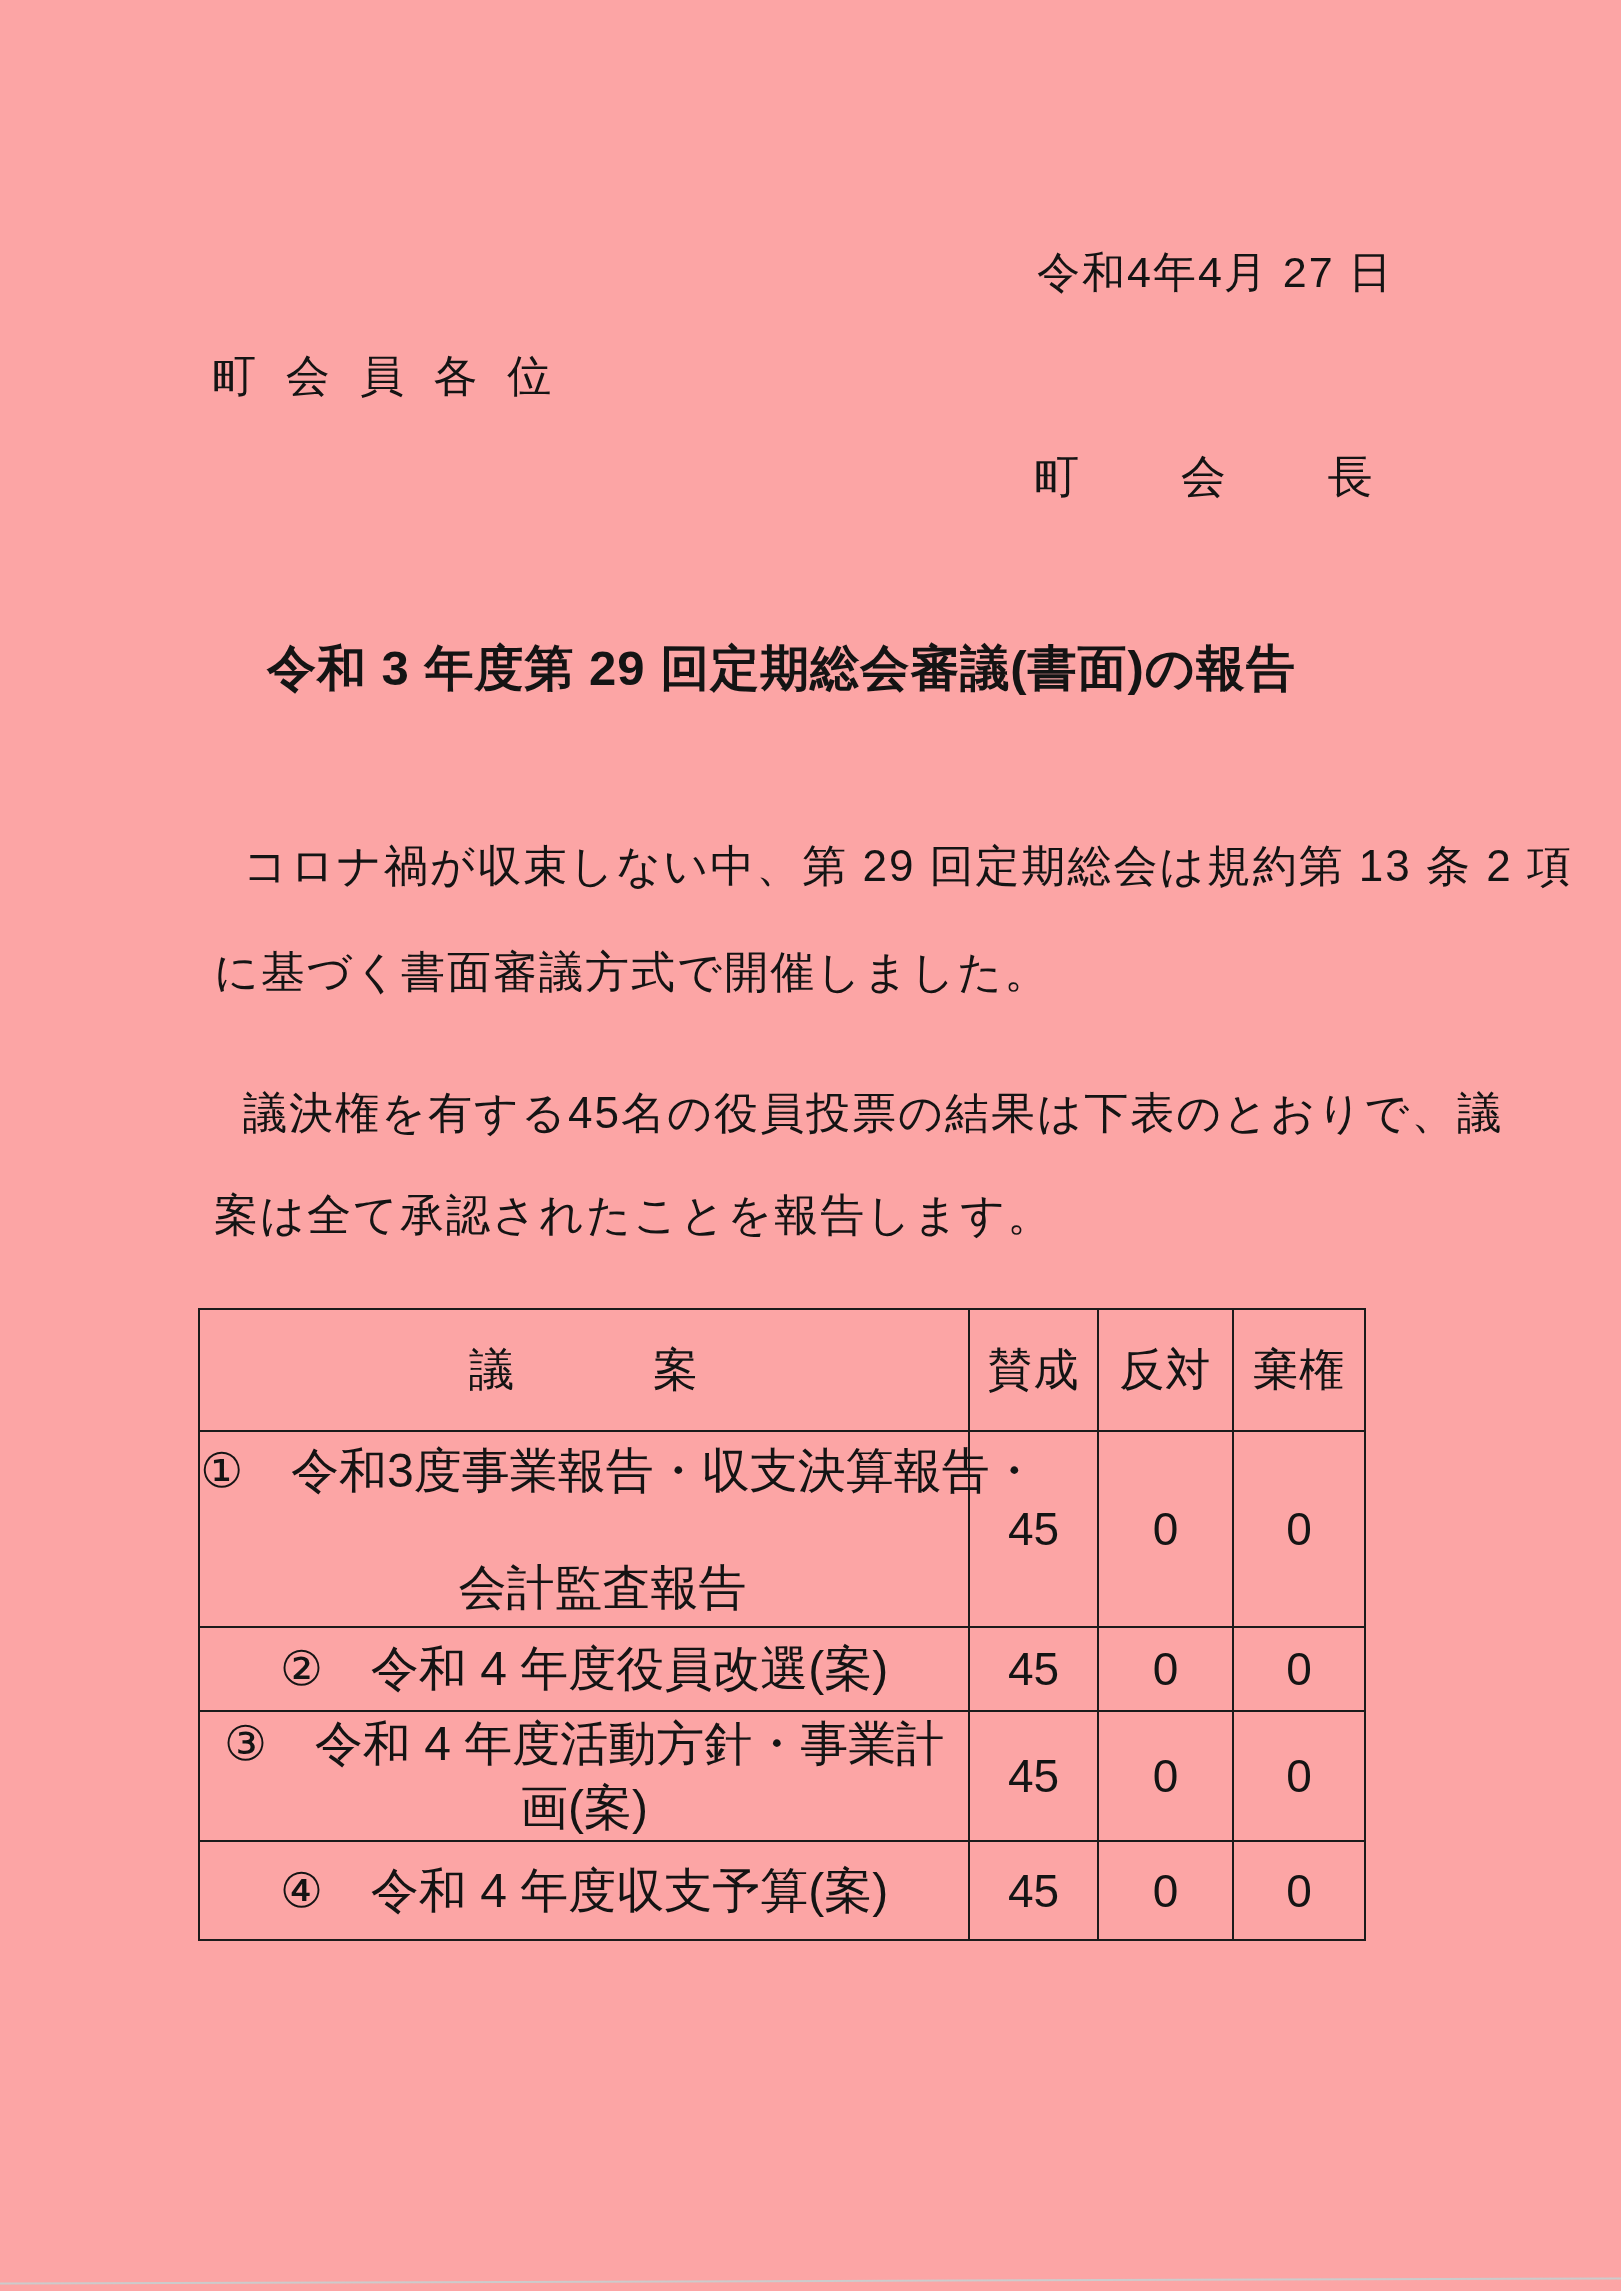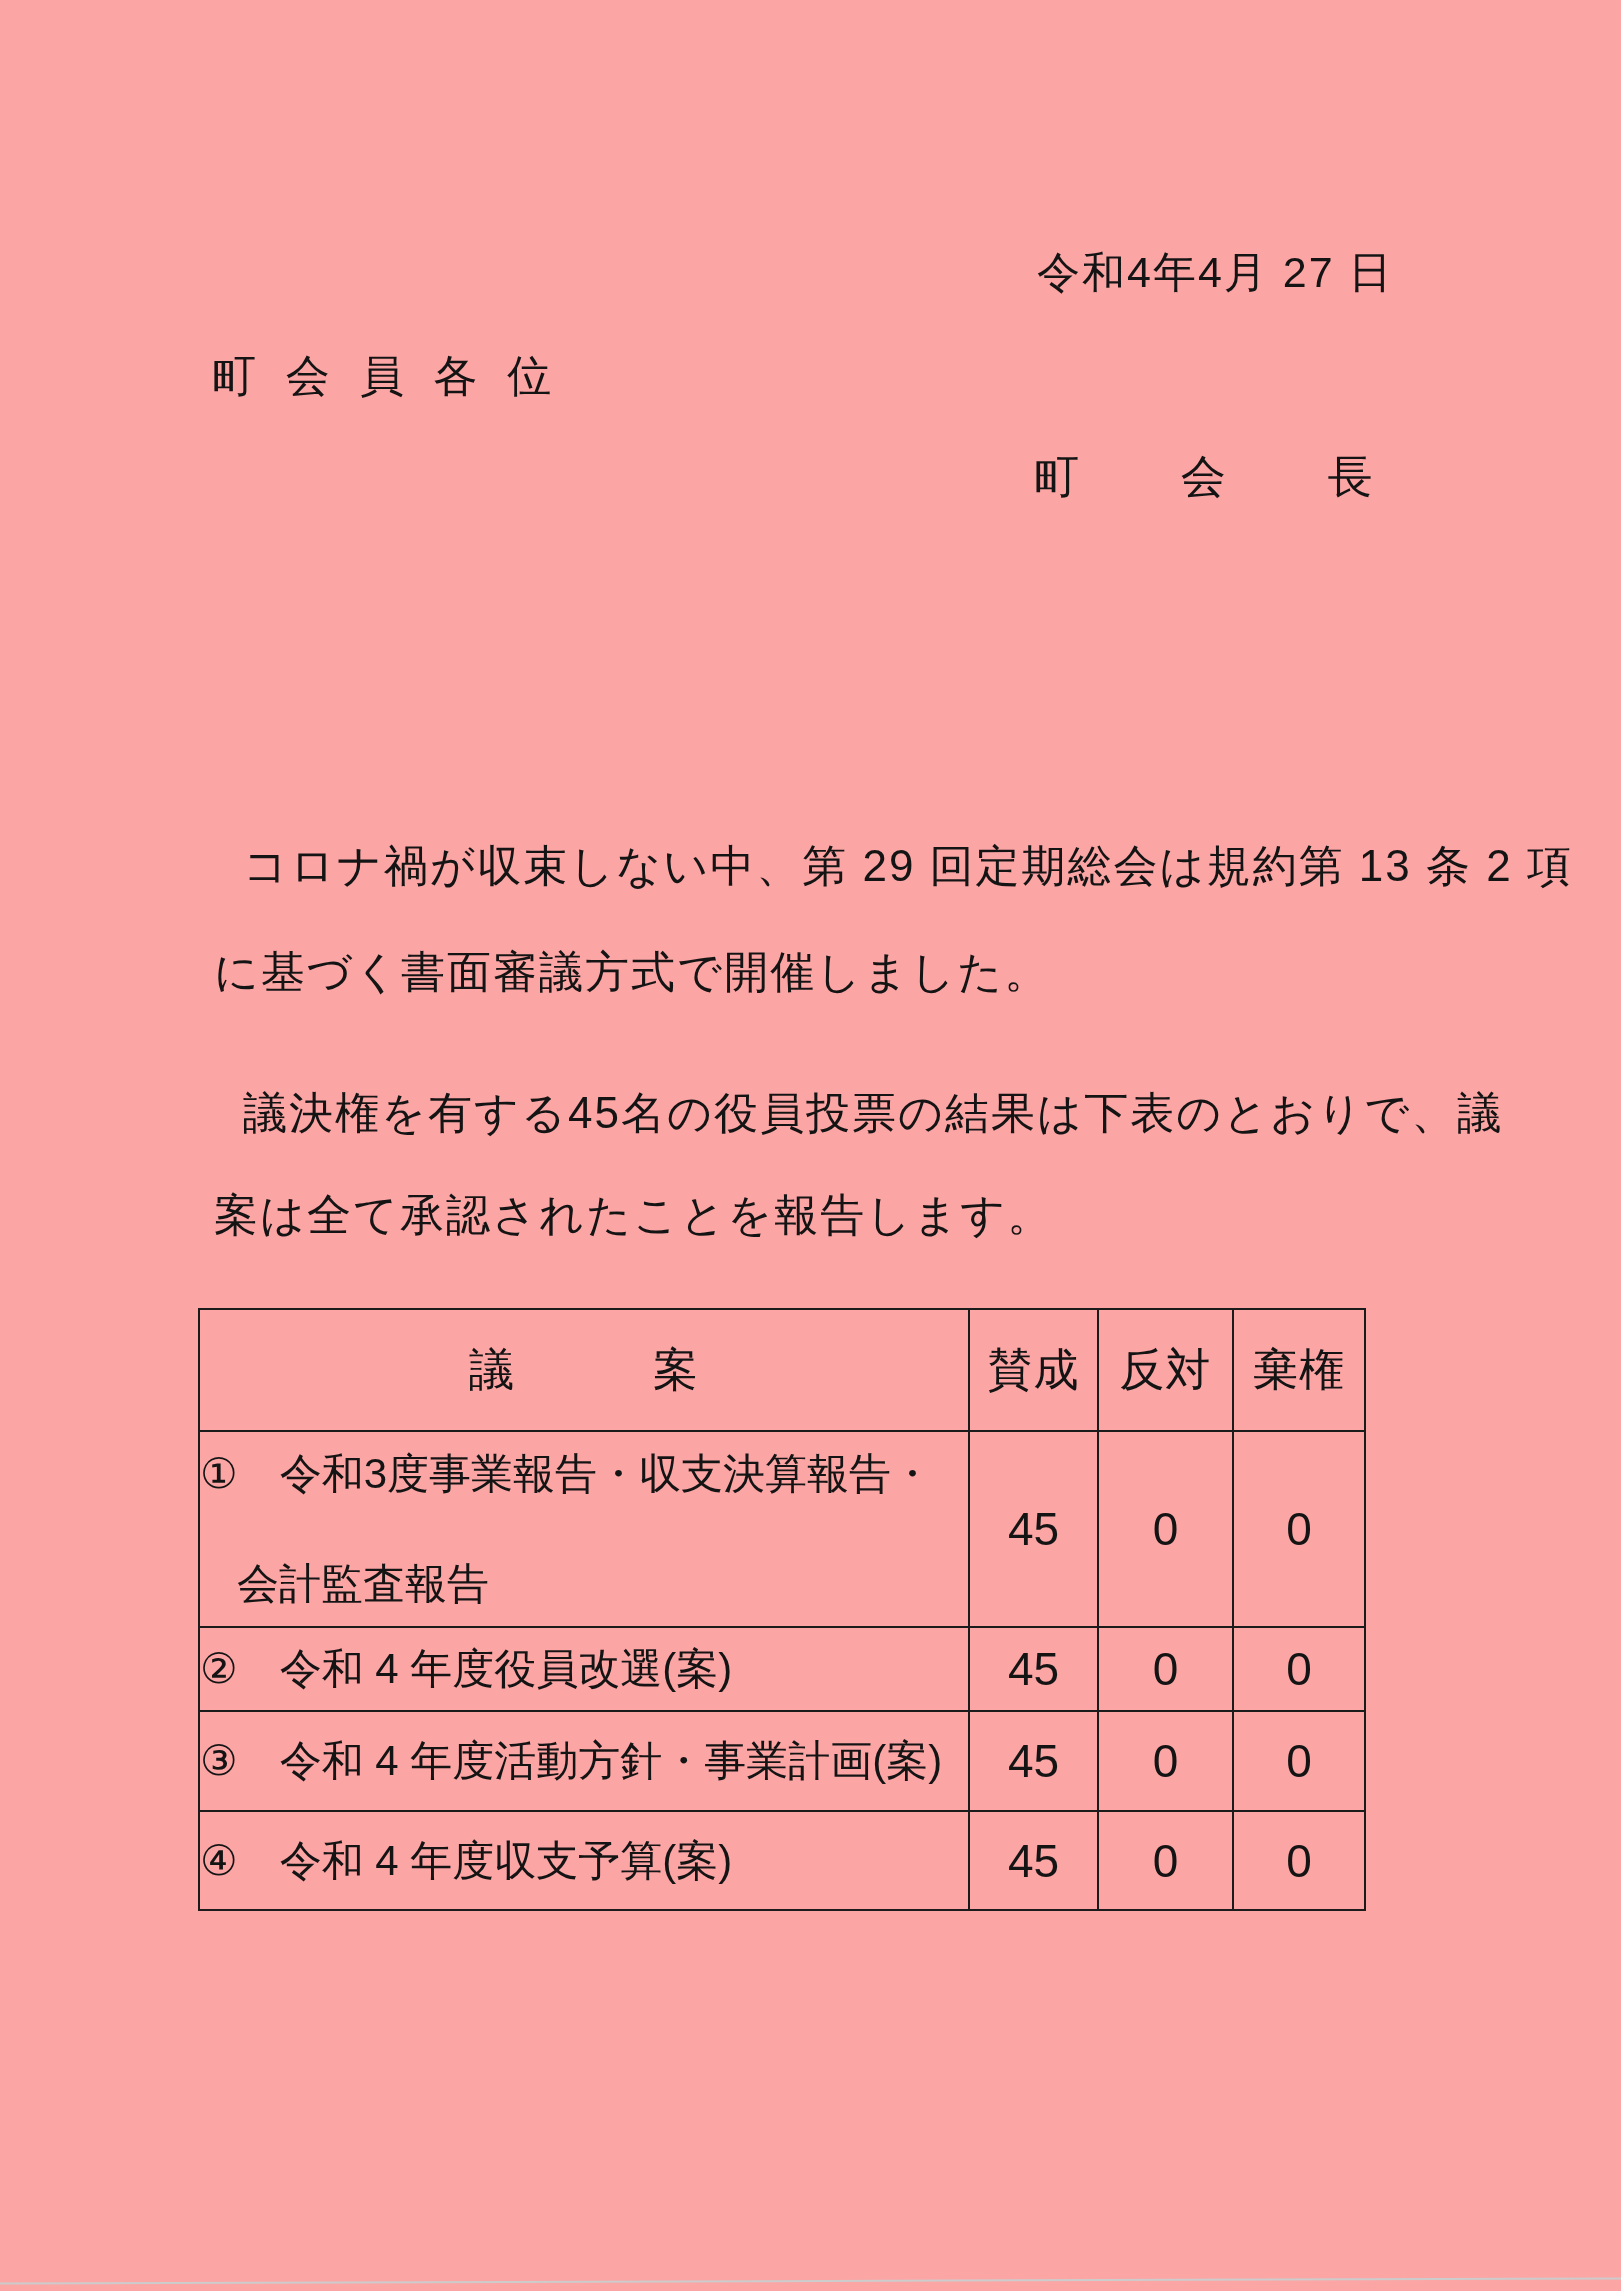--- a/index.html
+++ b/index.html
@@ -69,22 +69,22 @@
   tr.data-row-2  { height: 84px; margin-left: 32px; }
   tr.data-row-3  { height: 100px; }
   tr.data-row-4  { height: 99px; }
 
   th.hdr-cell {
     font-size: 45px;
     text-align: center;
     letter-spacing: 1px;
   }
   td.proposal-cell {
-    font-size: 42px;
-    text-align: left;
+    font-size: 48px;
+    text-align: center;
     vertical-align: middle;
     padding-left: 25.5px;
     letter-spacing: 0;
   }
   td.proposal-cell .line { white-space: nowrap; line-height: 1.2; }
   td.proposal-cell .line2 {
     margin-top: 59px;
     margin-left: 37px;
   }
   td.vote-cell {
@@ -107,20 +107,21 @@
 <body>
 
 <div class="page">
 
   <div class="abs date-line">令和4年4月 27 日</div>
 
   <div class="abs addressee-line">町 会 員 各 位</div>
 
   <div class="abs sender-line">町　　会　　長</div>
 
+  <div class="abs doc-title">令和 3 年度第 29 回定期総会審議(書面)の報告</div>
 
   <div class="abs body-line p1-l1">コロナ禍が収束しない中、第 29 回定期総会は規約第 13 条 2 項</div>
   <div class="abs body-line p1-l2">に基づく書面審議方式で開催しました。</div>
   <div class="abs body-line p2-l1">議決権を有する45名の役員投票の結果は下表のとおりで、議</div>
   <div class="abs body-line p2-l2">案は全て承認されたことを報告します。</div>
 
   <table class="results">
     <colgroup>
       <col style="width:770px">
       <col style="width:129px">

